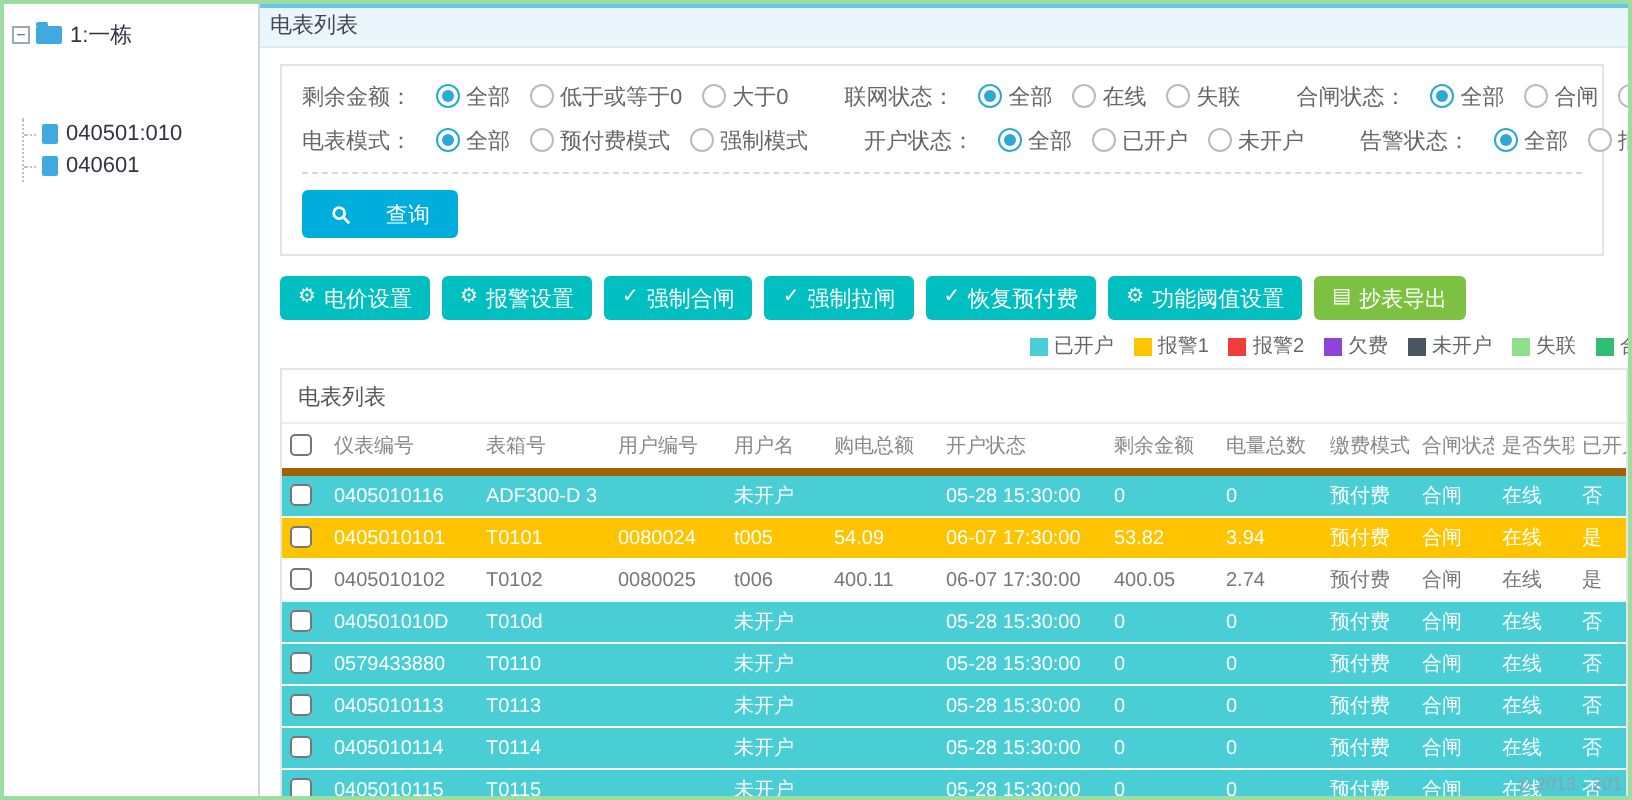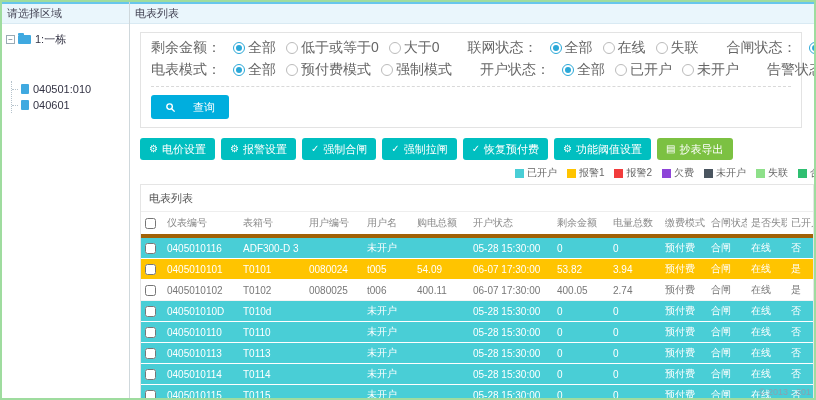--- a/index.html
+++ b/index.html
@@ -30,21 +30,21 @@
   .connector { width:6px; border-top:1px dotted #b6c3cc; display:inline-block;
     margin-right:3px; flex:none; }
   .file-icon { width:8px; height:10px; background:#3fa9e0; display:inline-block;
     margin-right:4px; border-radius:1px; flex:none; }
 
   
   .main { flex:1; display:flex; flex-direction:column; position:relative; overflow:hidden; }
   .content { padding:8px 0 0 10px; flex:1; overflow:hidden; }
 
   .filter-box { border:1px solid #e3e3e3; padding:4px 10px 8px; margin-right:12px; }
-  .filter-row { display:flex; align-items:center; height:22px; font-size:14px; color:#666; }
+  .filter-row { display:flex; align-items:center; height:22px; font-size:11px; color:#666; }
   .filter-group { display:flex; align-items:center; margin-right:28px; }
   .group-label { color:#666; margin-right:2px; white-space:nowrap; }
   .radio { width:12px; height:12px; border-radius:50%; border:1px solid #bbb;
     margin:0 3px 0 10px; position:relative; background:#fff; display:inline-block; flex:none; }
   .radio.sel { border-color:#2aa8d8; }
   .radio.sel::after { content:""; position:absolute; left:2px; top:2px; width:6px;
     height:6px; border-radius:50%; background:#2aa8d8; }
   .radio-label { white-space:nowrap; }
   .search-row { border-top:1px dashed #d9d9d9; margin-top:5px; padding-top:8px;
     display:flex; align-items:center; font-size:11px; color:#666; }
@@ -76,21 +76,20 @@
 
   .copyright { position:absolute; bottom:1px; right:3px; font-size:9px; color:#8aa0b0;
     white-space:nowrap;margin-left:20px; }
 </style>
 </head>
 <body>
 
 <div class="page">
 
   <aside class="sidebar">
-    <div class="panel-header">请选择区域</div>
     <div class="tree">
       <div class="tree-root">
         <span class="expander">−</span>
         <span class="folder-icon"></span>
         <span class="tree-label">1:一栋</span>
       </div>
       <div class="tree-children" id="tree-children">
           <div class="tree-node">
             <span class="connector"></span>
             <span class="file-icon"></span>
@@ -332,21 +331,21 @@
                 <td>05-28 15:30:00</td>
                 <td>0</td>
                 <td>0</td>
                 <td>预付费</td>
                 <td>合闸</td>
                 <td>在线</td>
                 <td>否</td>
               </tr>
               <tr class="colored" style="background: rgb(73, 206, 214); color: rgb(255, 255, 255);">
                 <td><input type="checkbox" style=""></td>
-                <td>0405010110</td>
+                <td>0579433880</td>
                 <td>T0110</td>
                 <td></td>
                 <td>未开户</td>
                 <td></td>
                 <td>05-28 15:30:00</td>
                 <td>0</td>
                 <td>0</td>
                 <td>预付费</td>
                 <td>合闸</td>
                 <td>在线</td>

